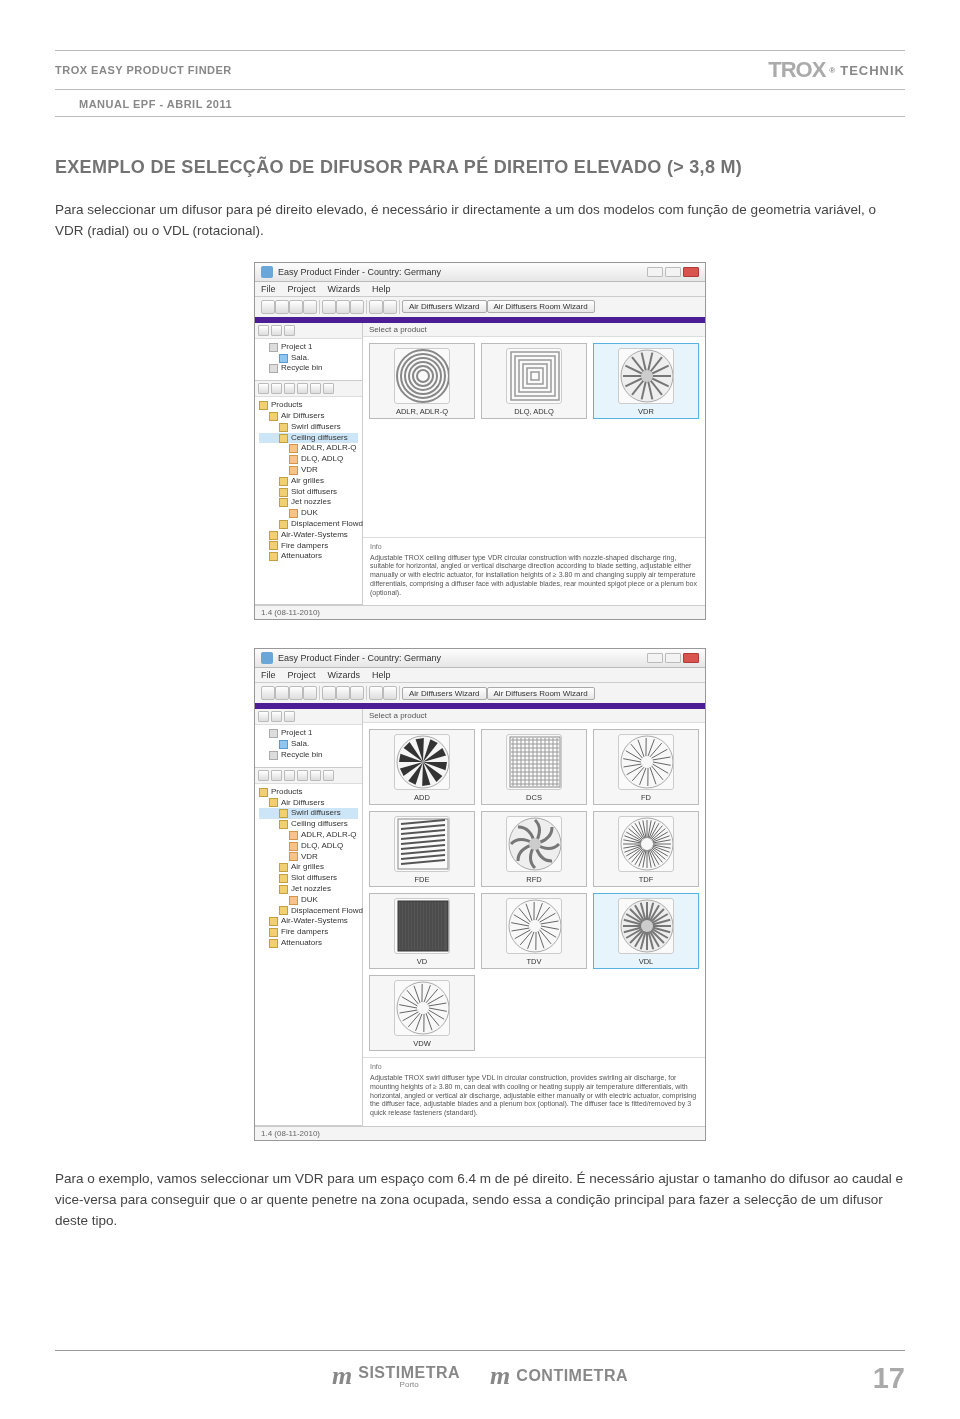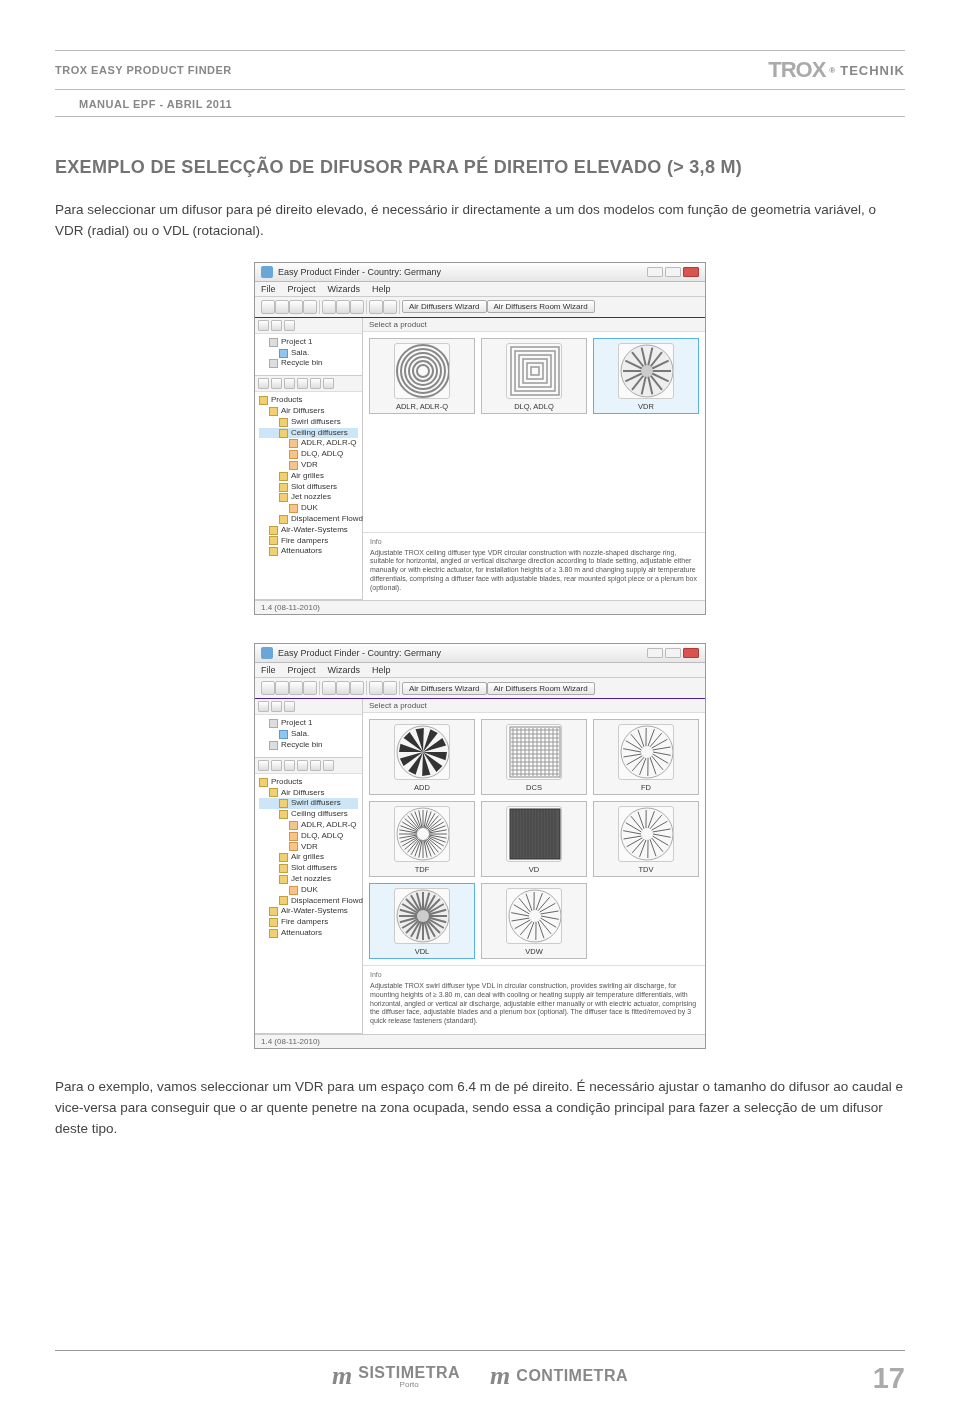--- a/index.html
+++ b/index.html
@@ -17,21 +17,21 @@
   p.body { font-size: 13.5px; color: #444; line-height: 1.55; margin-bottom: 18px; }
 
   
   .shot { width: 452px; margin: 20px auto 28px auto; border: 1px solid #999; background: #7dd3fc; font-family: "Segoe UI", Tahoma, sans-serif; font-size: 9px; color: #333; }
   .titlebar { background: linear-gradient(#fdfdfd,#e6e6e6); padding: 3px 6px; display: flex; align-items: center; border-bottom: 1px solid #bbb; }
   .titlebar .ticon { width: 12px; height: 12px; background: #6aa6d8; margin-right: 5px; border-radius: 2px; }
   .titlebar .wctrls { margin-left: auto; display: flex; gap: 2px; }
   .wctrls span { width: 16px; height: 10px; background: #f3f3f3; border: 1px solid #bbb; border-radius: 1px; }
   .wctrls .close { background: #d9534f; border-color: #b03a35; }
   .menubar { background: #f4f4f4; padding: 2px 6px; border-bottom: 1px solid #ccc; display: flex; gap: 12px; }
-  .toolbar { background: #f4f4f4; padding: 3px 6px; border-bottom: 1px solid #4c1d95; display: flex; gap: 0; align-items: center; flex-wrap: nowrap; }
+  .toolbar { background: #f4f4f4; padding: 3px 6px; border-bottom: 6px solid #4c1d95; display: flex; gap: 0; align-items: center; flex-wrap: nowrap; }
   .tbtn { width: 14px; height: 14px; background: linear-gradient(#fff,#ddd); border: 1px solid #bbb; border-radius: 2px; }
   .tsep { width: 1px; height: 14px; background: #ccc; margin: 0 2px; }
   .wizbtn { padding: 1px 6px; background: linear-gradient(#fff,#e6e6e6); border: 1px solid #aaa; border-radius: 2px; font-size: 8px; white-space: nowrap; }
   .app-body { display: flex; background: #fff; }
   .left-col { width: 108px; border-right: 1px solid #ccc; display: flex; flex-direction: column; }
   .panel { border-bottom: 1px solid #ccc; }
   .panel-tb { background: #f4f4f4; padding: 2px 3px; display: flex; gap: 2px; border-bottom: 1px solid #ddd; }
   .ptb { width: 11px; height: 11px; background: linear-gradient(#fff,#ddd); border: 1px solid #bbb; border-radius: 1px; }
   .tree { padding: 3px 4px 6px 4px; font-size: 8px; line-height: 1.35; background: #fff; }
   .tree-item { display: flex; align-items: center; gap: 3px; padding-left: var(--ind,0px); white-space: nowrap; }
@@ -477,20 +477,54 @@
                   <line x1="23.40373334128613" y1="24.143274341880765" x2="11.940865447387395" y2="10.164524188542543" stroke="#666" stroke-width="1"></line>
                   <line x1="24.999999999999996" y1="22.803847577293368" x2="19.009441758018106" y2="5.747587490397105" stroke="#666" stroke-width="1"></line>
                   <line x1="26.95811093399842" y1="22.091153481926753" x2="27.162412079139962" y2="4.014620151541706" stroke="#666" stroke-width="1"></line>
                   <line x1="29.04188906600158" y1="22.091153481926753" x2="35.41640786499873" y2="5.174643608916313" stroke="#666" stroke-width="1"></line>
                   <line x1="31" y1="22.803847577293368" x2="42.7758754078158" y2="9.087741913438677" stroke="#666" stroke-width="1"></line>
                   <line x1="32.596266658713866" y1="24.143274341880762" x2="48.35315430775421" y2="15.281937658403061" stroke="#666" stroke-width="1"></line>
                   <line x1="33.63815572471545" y1="25.947879140045988" x2="51.47554241761134" y2="23.010119420373762" stroke="#666" stroke-width="1"></line>
                 </svg>
               </div>
               <div>FD</div>
+            </div>
+            <div class="pcard">
+              <div class="diff-img">
+                <svg width="56" height="56">
+                  <rect x="3" y="3" width="50" height="50" fill="#fafafa" stroke="#888"></rect>
+                  <line x1="6" y1="8" x2="50" y2="4" stroke="#555" stroke-width="2"></line>
+                  <line x1="6" y1="13" x2="50" y2="9" stroke="#555" stroke-width="2"></line>
+                  <line x1="6" y1="18" x2="50" y2="14" stroke="#555" stroke-width="2"></line>
+                  <line x1="6" y1="23" x2="50" y2="19" stroke="#555" stroke-width="2"></line>
+                  <line x1="6" y1="28" x2="50" y2="24" stroke="#555" stroke-width="2"></line>
+                  <line x1="6" y1="33" x2="50" y2="29" stroke="#555" stroke-width="2"></line>
+                  <line x1="6" y1="38" x2="50" y2="34" stroke="#555" stroke-width="2"></line>
+                  <line x1="6" y1="43" x2="50" y2="39" stroke="#555" stroke-width="2"></line>
+                  <line x1="6" y1="48" x2="50" y2="44" stroke="#555" stroke-width="2"></line>
+                </svg>
+              </div>
+              <div>FDE</div>
+            </div>
+            <div class="pcard">
+              <div class="diff-img">
+                <svg width="56" height="56">
+                  <circle cx="28" cy="28" r="26" fill="#eee" stroke="#aaa"></circle>
+                  <path d="M28 28 Q43.588457268119896 37 52 28" fill="none" stroke="#777" stroke-width="3"></path>
+                  <path d="M28 28 Q32.65874281184537 45.38666487320323 44.97056274847714 44.970562748477136" fill="none" stroke="#777" stroke-width="3"></path>
+                  <path d="M28 28 Q19.000000000000004 43.588457268119896 28 52" fill="none" stroke="#777" stroke-width="3"></path>
+                  <path d="M28 28 Q10.613335126796773 32.65874281184538 11.029437251522861 44.97056274847714" fill="none" stroke="#777" stroke-width="3"></path>
+                  <path d="M28 28 Q12.411542731880106 19 4 28.000000000000004" fill="none" stroke="#777" stroke-width="3"></path>
+                  <path d="M28 28 Q23.34125718815463 10.61333512679677 11.029437251522857 11.029437251522861" fill="none" stroke="#777" stroke-width="3"></path>
+                  <path d="M28 28 Q37 12.411542731880106 27.999999999999996 4" fill="none" stroke="#777" stroke-width="3"></path>
+                  <path d="M28 28 Q45.38666487320323 23.34125718815463 44.970562748477136 11.029437251522857" fill="none" stroke="#777" stroke-width="3"></path>
+                  <circle cx="28" cy="28" r="6" fill="#ccc"></circle>
+                </svg>
+              </div>
+              <div>RFD</div>
             </div>
             <div class="pcard">
               <div class="diff-img">
                 <svg width="56" height="56">
                   <circle cx="28" cy="28" r="26" fill="#f8f8f8" stroke="#aaa"></circle>
                   <line x1="34" y1="28" x2="52" y2="28" stroke="#666" stroke-width="1"></line>
                   <line x1="33.90884651807325" y1="29.04188906600158" x2="51.63538607229299" y2="32.16755626400633" stroke="#666" stroke-width="1"></line>
                   <line x1="33.63815572471545" y1="30.052120859954012" x2="50.5526228988618" y2="36.20848343981605" stroke="#666" stroke-width="1"></line>
                   <line x1="33.19615242270663" y1="31" x2="48.78460969082653" y2="40" stroke="#666" stroke-width="1"></line>
                   <line x1="32.596266658713866" y1="31.856725658119235" x2="46.38506663485548" y2="43.42690263247694" stroke="#666" stroke-width="1"></line>

